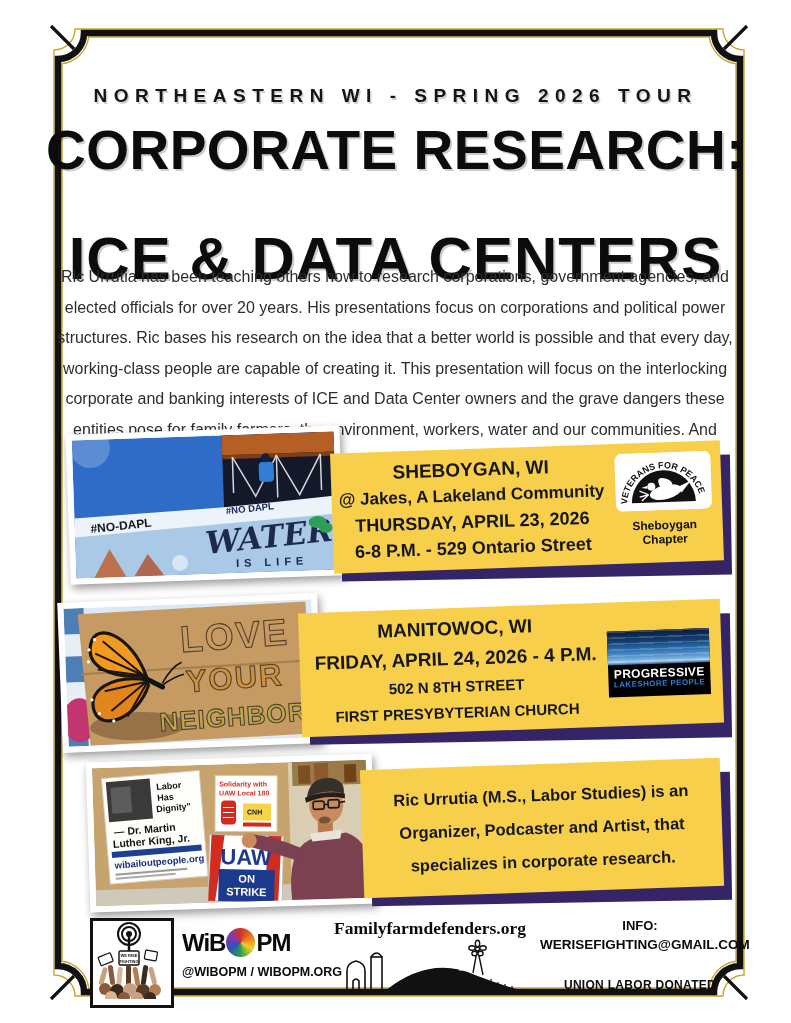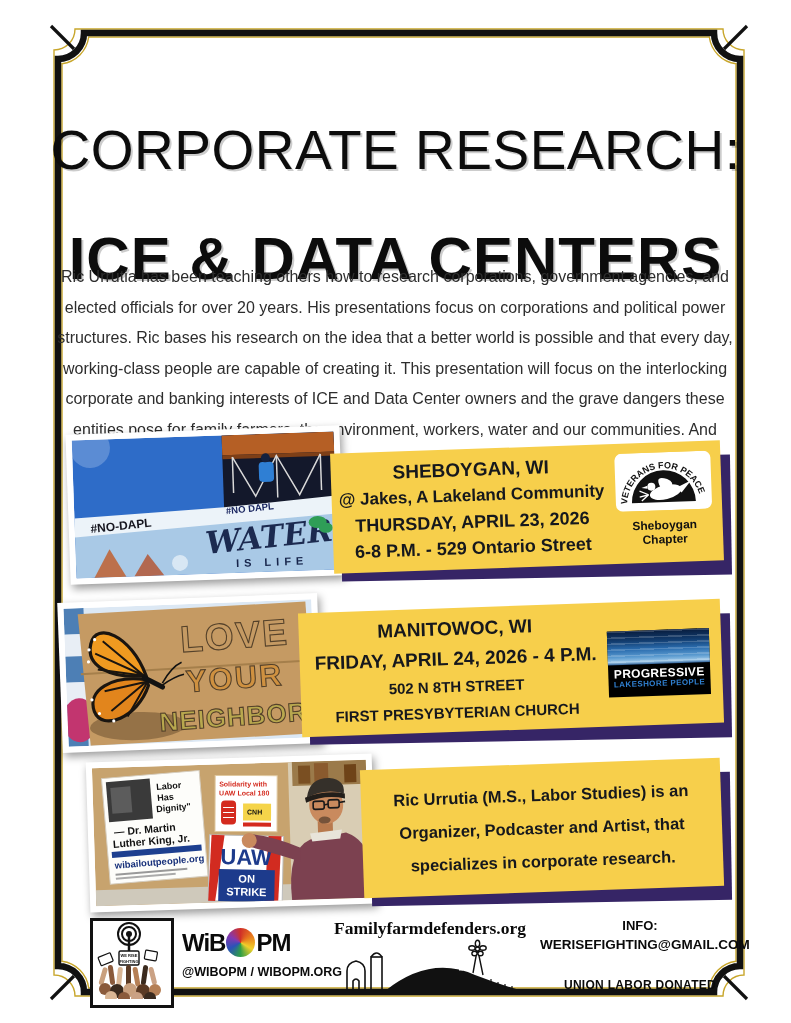--- a/index.html
+++ b/index.html
@@ -6,21 +6,21 @@
   .page{
     position:relative;width:791px;height:1023px;background:#fff;overflow:hidden;
     font-family:"Liberation Sans","DejaVu Sans",sans-serif;color:#111;
   }
   .abs{position:absolute;}
   
   .presents{top:40px;left:0;width:100%;text-align:center;font-size:22px;font-weight:bold;
     letter-spacing:.5px;color:#101010;text-shadow:1.5px 1.5px 0 rgba(0,0,0,.18);}
   .tour{top:85px;left:0;width:100%;text-align:center;font-size:19px;font-weight:bold;
     letter-spacing:6.5px;color:#151515;text-shadow:1.5px 1.5px 0 rgba(0,0,0,.18);}
-  .title1{top:118px;left:0;width:100%;text-align:center;font-size:55px;font-weight:400;
+  .title1{top:118px;left:0;width:100%;text-align:center;font-size:55px;font-weight:700;
     letter-spacing:.5px;color:#0c0c0c;text-shadow:2px 2px 0 rgba(0,0,0,.2);}
   .title2{top:183px;left:0;width:100%;text-align:center;font-size:60px;font-weight:800;
     letter-spacing:1px;color:#0c0c0c;text-shadow:2px 2px 0 rgba(0,0,0,.2);margin-top:41px;}
   .intro{top:262px;left:57px;width:676px;text-align:center;font-size:16px;line-height:30.5px;color:#2d2d2d;}
   
   .photo{background:#fff;padding:6px;box-shadow:2px 4px 9px rgba(0,0,0,.4);}
   .photo svg{display:block;}
   .photo1{top:430px;left:68px;transform:rotate(-2deg);}
   .photo2{top:598px;left:60px;transform:rotate(-2.2deg);}
   .photo3{top:758px;left:88px;transform:rotate(-1.8deg);}
@@ -79,20 +79,21 @@
     <path d="M 88.7,37 L 709.3,37 A 31,31 0 0 0 736,63.7 L 736,961.3 A 31,31 0 0 0 709.3,988 L 88.7,988 A 31,31 0 0 0 62,961.3 L 62,63.7 A 31,31 0 0 0 88.7,37 Z" fill="none" stroke="#C8A62B" stroke-width="1.4"></path>
     <path d="M 84,33 L 714,33 A 26,26 0 0 0 740,59 L 740,966 A 26,26 0 0 0 714,992 L 84,992 A 26,26 0 0 0 58,966 L 58,59 A 26,26 0 0 0 84,33 Z" fill="none" stroke="#111" stroke-width="6.5"></path>
     <g stroke="#111" stroke-width="3.2">
       <path d="M 74,49 L 51,26"></path>
       <path d="M 724,49 L 747,26"></path>
       <path d="M 74,976 L 51,999"></path>
       <path d="M 724,976 L 747,999"></path>
     </g>
   </svg>
 
+  <div class="abs tour">NORTHEASTERN WI - SPRING 2026 TOUR</div>
   <div class="abs title1">CORPORATE RESEARCH:</div>
   <div class="abs title2">ICE &amp; DATA CENTERS</div>
 
   <div class="abs intro">Ric Urrutia has been teaching others how to research corporations, government agencies, and elected officials for over 20 years. His presentations focus on corporations and political power structures. Ric bases his research on the idea that a better world is possible and that every day, working-class people are capable of creating it. This presentation will focus on the interlocking corporate and banking interests of ICE and Data Center owners and the grave dangers these entities pose for family farmers, the environment, workers, water and our communities. And how labor and community members are fighting back.</div>
 
   <div class="abs photo photo1">
     <svg width="262" height="138" viewBox="0 0 262 138">
       <rect width="262" height="138" fill="#2e6cc8"></rect>
       <circle cx="18" cy="8" r="20" fill="rgba(255,255,255,.22)"></circle>
       <g>

